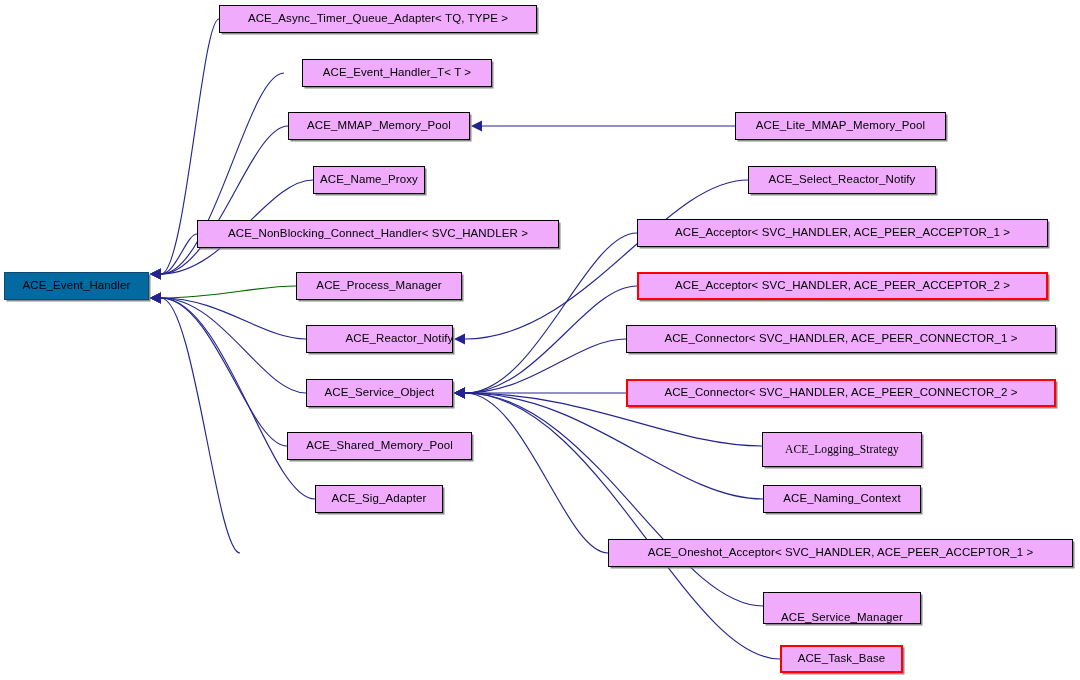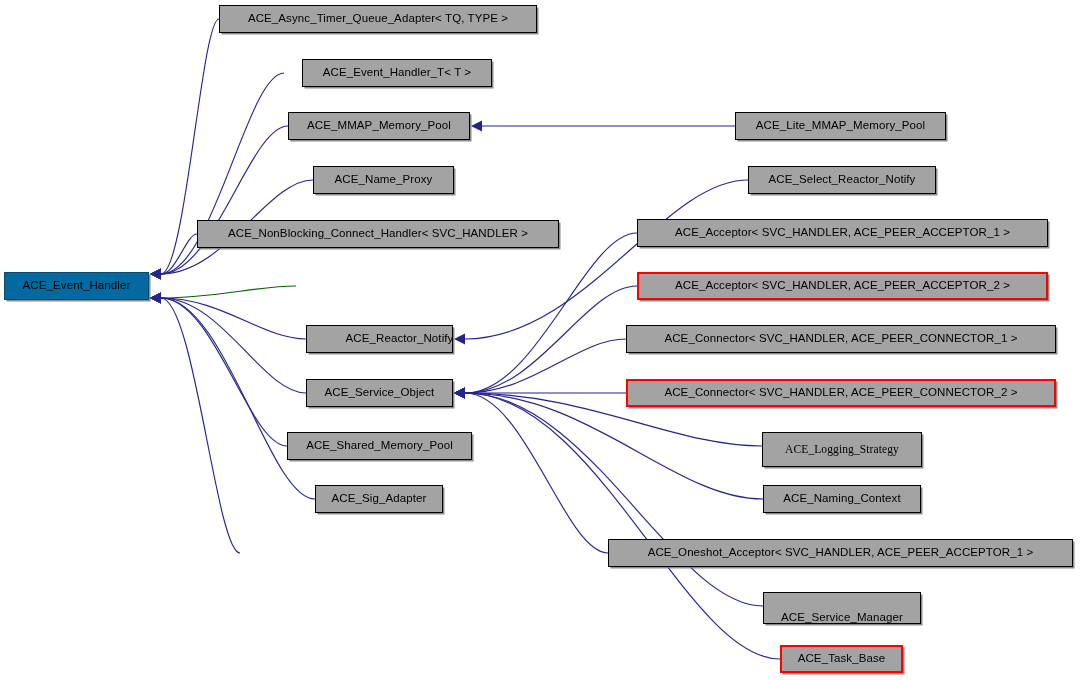--- a/index.html
+++ b/index.html
@@ -22,21 +22,21 @@
     width: 1080px;
     height: 680px;
     pointer-events: none;
   }
   .node {
     position: absolute;
     box-sizing: border-box;
     display: flex;
     align-items: center;
     justify-content: center;
-    background: #a3a3a3;
+    background: #f0abfc;
     border: 1px solid #000000;
     color: #000000;
     font-size: 11.5px;
     line-height: 1;
     white-space: nowrap;
     letter-spacing: 0.1px;
     box-shadow: 2px 2px 0 -0.5px rgba(120,120,120,0.85);
   }
   .node.root {
     background: #0369a1;
@@ -106,25 +106,28 @@
     </div>
     <div class="node" style="left: 219px; top: 5px; width: 318px; height: 28px;">
       <span class="node-label">ACE_Async_Timer_Queue_Adapter&lt; TQ, TYPE &gt;</span>
     </div>
     <div class="node" style="left: 284px; top: 59px; width: 190px; height: 28px; margin-left: 18px;">
       <span class="node-label">ACE_Event_Handler_T&lt; T &gt;</span>
     </div>
     <div class="node" style="left: 288px; top: 112px; width: 182px; height: 28px;">
       <span class="node-label">ACE_MMAP_Memory_Pool</span>
     </div>
-    <div class="node" style="left: 313px; top: 166px; width: 141px; height: 28px;">
+    <div class="node" style="left: 313px; top: 166px; width: 112px; height: 28px;">
       <span class="node-label">ACE_Name_Proxy</span>
     </div>
     <div class="node" style="left: 197px; top: 220px; width: 362px; height: 28px;">
       <span class="node-label">ACE_NonBlocking_Connect_Handler&lt; SVC_HANDLER &gt;</span>
+    </div>
+    <div class="node" style="left: 296px; top: 272px; width: 166px; height: 28px;">
+      <span class="node-label">ACE_Process_Manager</span>
     </div>
     <div class="node" style="left: 306px; top: 325px; width: 147px; height: 28px; padding-left: 40px;">
       <span class="node-label">ACE_Reactor_Notify</span>
     </div>
     <div class="node" style="left: 306px; top: 379px; width: 147px; height: 28px;">
       <span class="node-label">ACE_Service_Object</span>
     </div>
     <div class="node" style="left: 287px; top: 432px; width: 185px; height: 28px;">
       <span class="node-label">ACE_Shared_Memory_Pool</span>
     </div>

